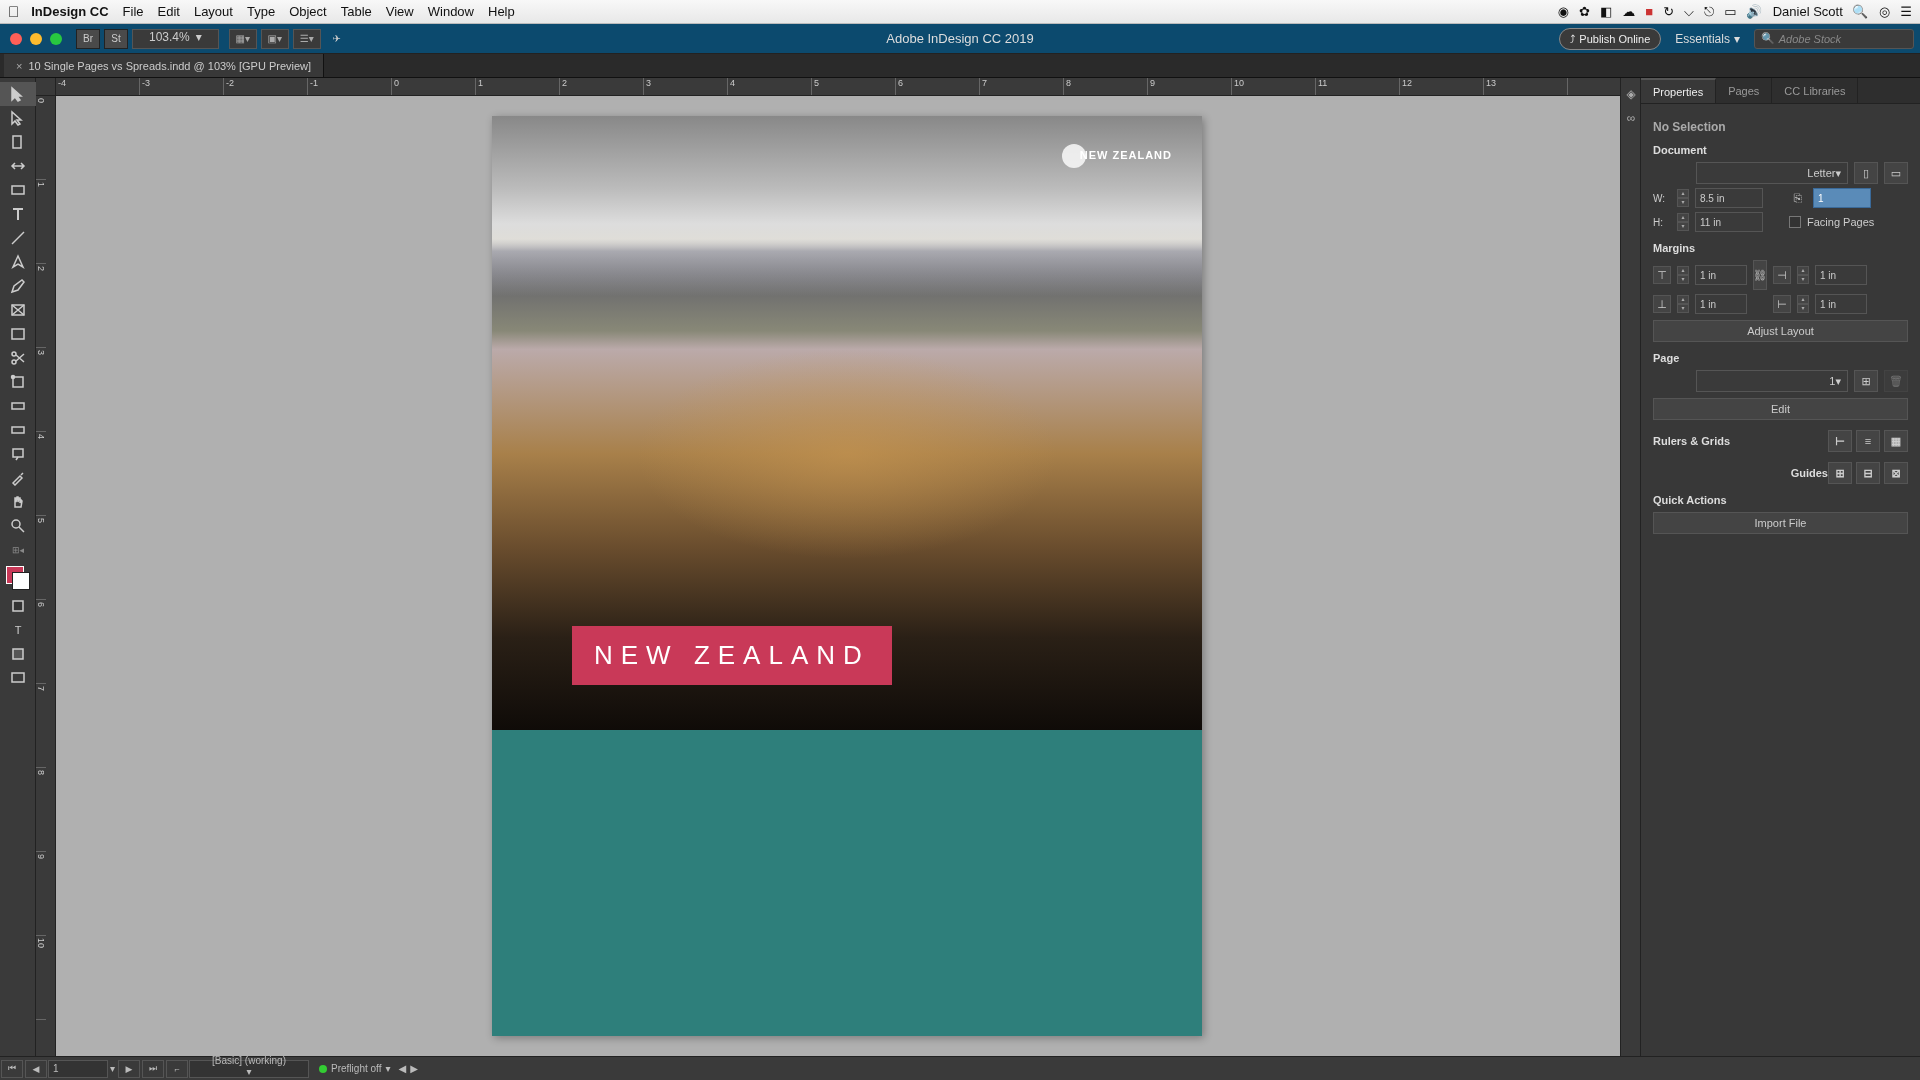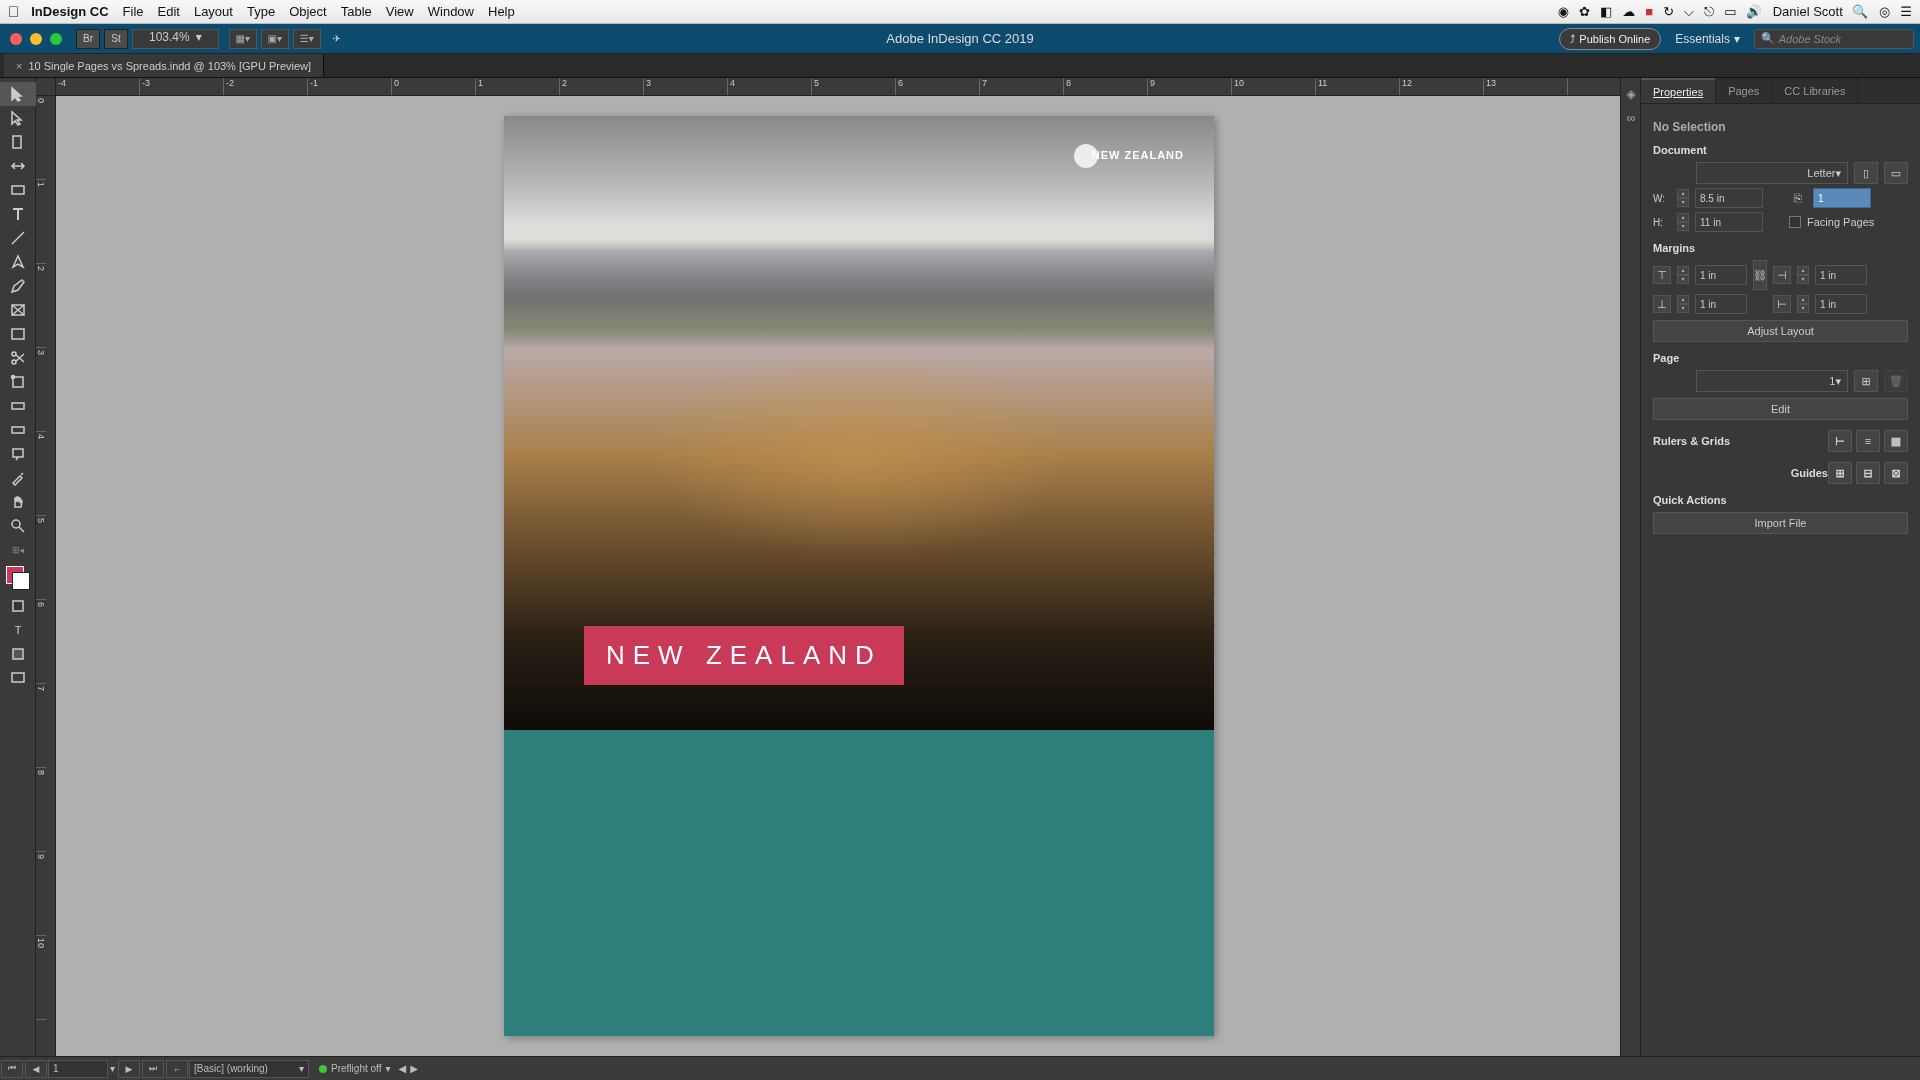--- a/index.html
+++ b/index.html
@@ -44,60 +44,60 @@
 .color-swatch .stroke-sw{position:absolute;bottom:0;right:0;width:18px;height:18px;background:#fff;border:1px solid #222;}
 
 .canvas-wrap { flex:1; position:relative; background:#4a4a4a; overflow:hidden;}
 .ruler-h { position:absolute; top:0; left:20px; right:0; height:18px; background:#3a3a3a; border-bottom:1px solid #222;display:flex;}
 .ruler-v { position:absolute; top:18px; left:0; width:20px; bottom:0; background:#3a3a3a; border-right:1px solid #222;}
 .ruler-corner{position:absolute;top:0;left:0;width:20px;height:18px;background:#3a3a3a;border-right:1px solid #222;border-bottom:1px solid #222;}
 .rtick-h{flex:0 0 84px;font-size:9px;color:#ccc;border-right:1px solid #666;padding-left:2px;position:relative;}
 .rtick-v{height:84px;font-size:9px;color:#ccc;border-bottom:1px solid #666;writing-mode:vertical-lr;padding-top:2px;}
 .canvas-area { position:absolute; top:18px; left:20px; right:0; bottom:0; background:#b0b0b0; overflow:hidden;}
 
-.page { position:absolute; left:448px; top:20px; width:710px; height:920px; background:#a16207; box-shadow:2px 2px 8px rgba(0,0,0,0.3);}
+.page { position:absolute; left:436px; top:20px; width:710px; height:920px; background:#a16207; box-shadow:2px 2px 8px rgba(0,0,0,0.3);}
 .page-img { width:100%; height:614px; background:linear-gradient(180deg,#8a8a78 0%,#b5a68a 15%,#d8cfb8 25%,#847056 45%,#3a2e1e 75%,#1a140e 100%); position:relative; overflow:hidden;}
 .mountain-bg{position:absolute;inset:0;background:
   radial-gradient(ellipse 300px 150px at 50% 55%,rgba(200,150,80,0.6),transparent 70%),
   linear-gradient(180deg,#9a9582 0%,#c4bda4 12%,#e8e0c8 20%,#556 22%,#887 35%,#baa 38%,#a8804a 55%,#6b4e2e 70%,#2a2016 85%,#0f0b08 100%);}
 .sky-cloud{position:absolute;top:0;left:0;right:0;height:180px;background:linear-gradient(180deg,#888 0%,#bbb 40%,#ddd 60%,transparent);}
 .discover-text{position:absolute;left:85px;top:395px;font-family:"Didot","Bodoni MT",Georgia,serif;font-weight:700;font-size:92px;color:#fff;letter-spacing:-2px;text-shadow:1px 1px 3px rgba(0,0,0,0.3);}
 .nz-box{position:absolute;left:80px;top:510px;background:#c93958;padding:14px 22px;}
 .nz-box span{font-family:sans-serif;font-size:26px;letter-spacing:8px;color:#fff;font-weight:400;}
 .nz-logo{position:absolute;top:28px;right:30px;color:#fff;font-size:11px;font-weight:700;letter-spacing:1px;}
 .nz-logo .circ{display:inline-block;width:24px;height:24px;border-radius:50%;background:rgba(255,255,255,0.8);margin-right:-6px;vertical-align:middle;}
 .page-teal{position:absolute;top:614px;left:0;right:0;bottom:0;background:#2e7f7b;}
 
 
 .panel-dock { width:20px; background:#3a3a3a; border-left:1px solid #222; padding-top:4px;}
 .dock-icon{width:20px;height:24px;display:flex;align-items:center;justify-content:center;color:#aaa;font-size:12px;}
 .right-panel { width:280px; background:#383838; border-left:1px solid #222; display:flex; flex-direction:column; color:#ccc; font-size:11px;}
 .panel-tabs { height:26px; display:flex; border-bottom:1px solid #222; background:#2e2e2e;}
 .ptab{flex:0 0 auto;padding:0 12px;display:flex;align-items:center;font-size:11px;color:#999;border-right:1px solid #222;}
-.ptab.active{color:#eee;background:#383838;border-top:2px solid #555;text-decoration:underline;}
+.ptab.active{color:#eee;background:#383838;border-top:2px solid #555;}
 .panel-body { flex:1; padding:8px 12px; overflow:auto;}
 .sec-label{font-size:12px;color:#aaa;margin:8px 0 4px;text-transform:none;font-weight:700;}
 .sec-title{font-size:11px;color:#ddd;margin:10px 0 6px;font-weight:700;}
 .row{display:flex;align-items:center;gap:6px;margin:4px 0;}
 .row label{width:18px;font-size:10px;color:#ccc;}
 .sel-box{flex:1;height:22px;background:#3a3a3a;border:1px solid #555;color:#ccc;display:flex;align-items:center;padding:0 6px;justify-content:flex-end;font-size:11px;margin-left:43px;}
 .input-box{width:68px;height:20px;background:#3a3a3a;border:1px solid #555;color:#ccc;font-size:10px;display:flex;align-items:center;padding:0 4px;}
 .input-box.highlight{background:#5a8bb8;color:#fff;border-color:#3a6a9a;}
 .icon-btn{width:24px;height:22px;background:#444;border:1px solid #555;display:flex;align-items:center;justify-content:center;color:#ccc;font-size:11px;}
 .wide-btn{width:100%;height:22px;background:#444;border:1px solid #555;color:#ccc;font-size:11px;display:flex;align-items:center;justify-content:center;margin-top:6px;}
 .chk{display:flex;align-items:center;gap:6px;margin:4px 0;}
 .chk .box{width:12px;height:12px;border:1px solid #777;background:#333;}
 .stepper{display:flex;flex-direction:column;width:12px;}
 .stepper div{height:9px;border:1px solid #555;background:#444;font-size:6px;text-align:center;line-height:7px;color:#aaa;}
 
 
 .statusbar { position:absolute; bottom:0; left:0; right:0; height:24px; background:#3a3a3a; border-top:1px solid #222; display:flex; align-items:center; font-size:10px; color:#bbb;}
 .sb-btn{width:22px;height:18px;display:flex;align-items:center;justify-content:center;border:1px solid #555;margin:0 1px;font-size:9px;}
 .sb-input{width:60px;height:18px;border:1px solid #555;background:#333;padding:0 4px;display:flex;align-items:center;}
-.sb-sel{width:120px;height:18px;border:1px solid #555;background:#333;padding:0 4px;display:flex;align-items:center;justify-content:space-between;}
+.sb-sel{width:120px;height:18px;border:1px solid #555;background:#333;padding:0 4px;display:flex;align-items:center;justify-content:flex-end;flex-direction:column;}
 .sb-preflight{display:flex;align-items:center;gap:4px;margin-left:10px;}
 .sb-dot{width:8px;height:8px;border-radius:50%;background:#3c3;}
 </style>
 </head>
 <body>
 
 <div class="menubar">
   <span class="apple"></span>
   <span class="app-name">InDesign CC</span>
   <span class="mitem">File</span>

